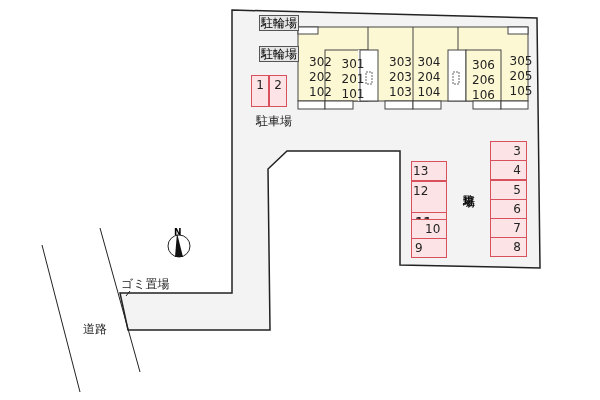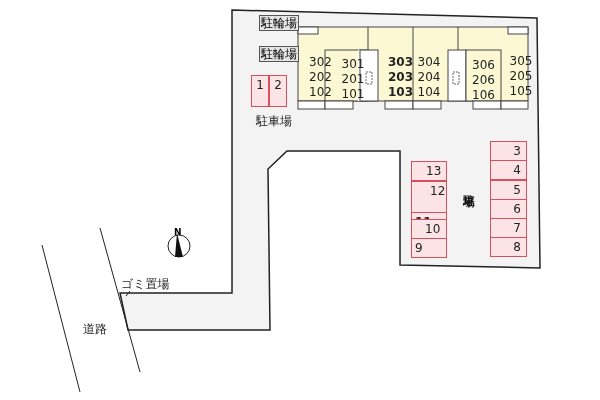--- a/index.html
+++ b/index.html
@@ -62,43 +62,43 @@
 <div class="unit" style="left:298px;top:55px;width:45px;">
   <div>302</div>
   <div>202</div>
   <div>102</div>
 </div>
 <div class="unit" style="left:326px;top:57px;width:54px;">
   <div>301</div>
   <div>201</div>
   <div>101</div>
 </div>
-<div class="unit" style="left:378px;top:55px;width:45px;font-weight:bold;">
+<div class="unit" style="left:378px;top:55px;width:45px;">
   <div>303</div>
   <div>203</div>
   <div>103</div>
 </div>
 <div class="unit" style="left:413px;top:55px;width:32px;">
   <div>304</div>
   <div>204</div>
   <div>104</div>
 </div>
 <div class="unit" style="left:466px;top:58px;width:35px;">
   <div>306</div>
   <div>206</div>
   <div>106</div>
 </div>
 <div class="unit" style="left:501px;top:54px;width:40px;">
   <div>305</div>
   <div>205</div>
   <div>105</div>
 </div>
 
-<div class="pk" style="left:411px;top:161px;width:36px;height:20px;padding-left:14px;">13</div>
-<div class="pk" style="left:411px;top:181px;width:36px;height:37px;padding-left:18px;">12</div>
+<div class="pk" style="left:411px;top:161px;width:36px;height:20px;padding-left:1px;">13</div>
+<div class="pk" style="left:411px;top:181px;width:36px;height:37px;padding-left:1px;">12</div>
 <div class="pk" style="left:411px;top:212px;width:36px;height:16px;padding-left:3px;font-weight:bold;">11</div>
 <div class="pk" style="left:411px;top:219px;width:36px;height:20px;padding-left:13px;">10</div>
 <div class="pk" style="left:411px;top:238px;width:36px;height:20px;padding-left:3px;">9</div>
 
 <div class="abs vert" style="left:460px;top:184px;">駐車場</div>
 
 <div class="pk" style="left:490px;top:141px;width:37px;height:20px;padding-right:5px;text-align:right;">3</div>
 <div class="pk" style="left:490px;top:160px;width:37px;height:20px;padding-right:5px;text-align:right;">4</div>
 <div class="pk" style="left:490px;top:180px;width:37px;height:20px;padding-right:5px;text-align:right;">5</div>
 <div class="pk" style="left:490px;top:199px;width:37px;height:20px;padding-right:5px;text-align:right;">6</div>

